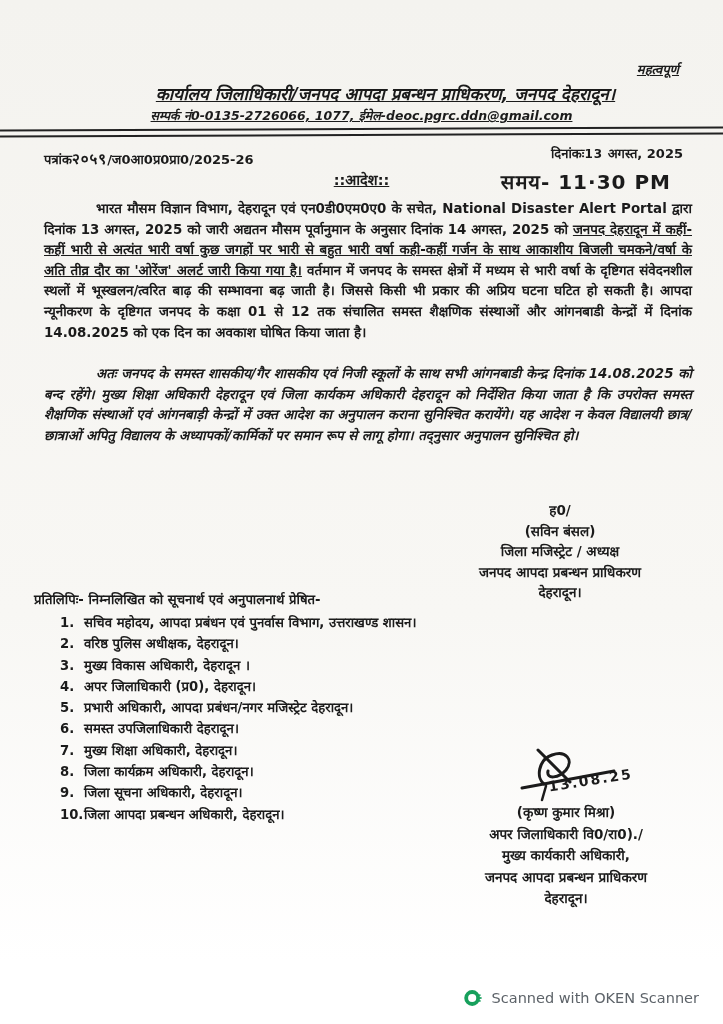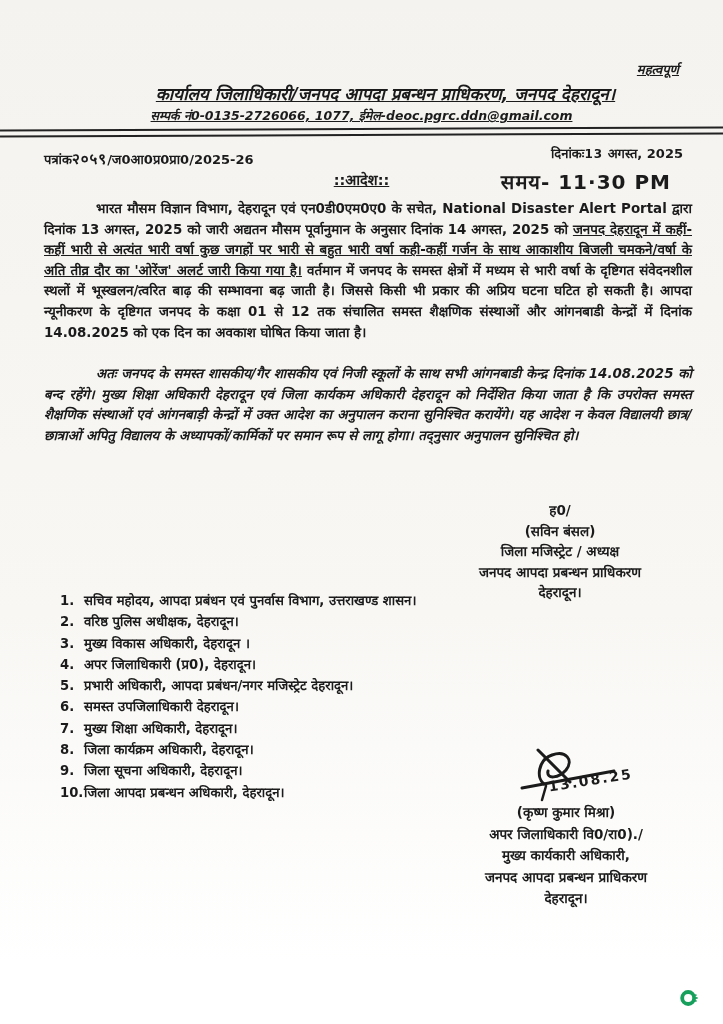--- a/index.html
+++ b/index.html
@@ -83,20 +83,21 @@
 
   <div class="abs sig1">
     <div>ह0/</div>
     <div>(सविन बंसल)</div>
     <div>जिला मजिस्ट्रेट / अध्यक्ष</div>
     <div>जनपद आपदा प्रबन्धन प्राधिकरण</div>
     <div>देहरादून।</div>
   </div>
 
   <div class="abs copy-block">
+    <div class="copy-heading">प्रतिलिपिः- निम्नलिखित को सूचनार्थ एवं अनुपालनार्थ प्रेषित-</div>
     <div class="copy-item">
         <span class="num">1.</span>
         <span>सचिव महोदय, आपदा प्रबंधन एवं पुनर्वास विभाग, उत्तराखण्ड शासन।</span>
       </div>
     <div class="copy-item">
         <span class="num">2.</span>
         <span>वरिष्ठ पुलिस अधीक्षक, देहरादून।</span>
       </div>
     <div class="copy-item">
         <span class="num">3.</span>
@@ -149,15 +150,16 @@
     <div>देहरादून।</div>
   </div>
 
   <div class="abs footer">
     <svg class="oken-logo" viewBox="0 0 24 24">
       <circle cx="11" cy="12" r="7.2" fill="none" stroke="#17a05c" stroke-width="4.6"></circle>
       <circle cx="20.2" cy="8.5" r="1.1" fill="#17a05c"></circle>
       <circle cx="21.4" cy="12" r="1.1" fill="#17a05c"></circle>
       <circle cx="20.2" cy="15.5" r="1.1" fill="#17a05c"></circle>
     </svg>
+    <span class="footer-text">Scanned with OKEN Scanner</span>
   </div>
 
 </div>
 
 </body></html>

